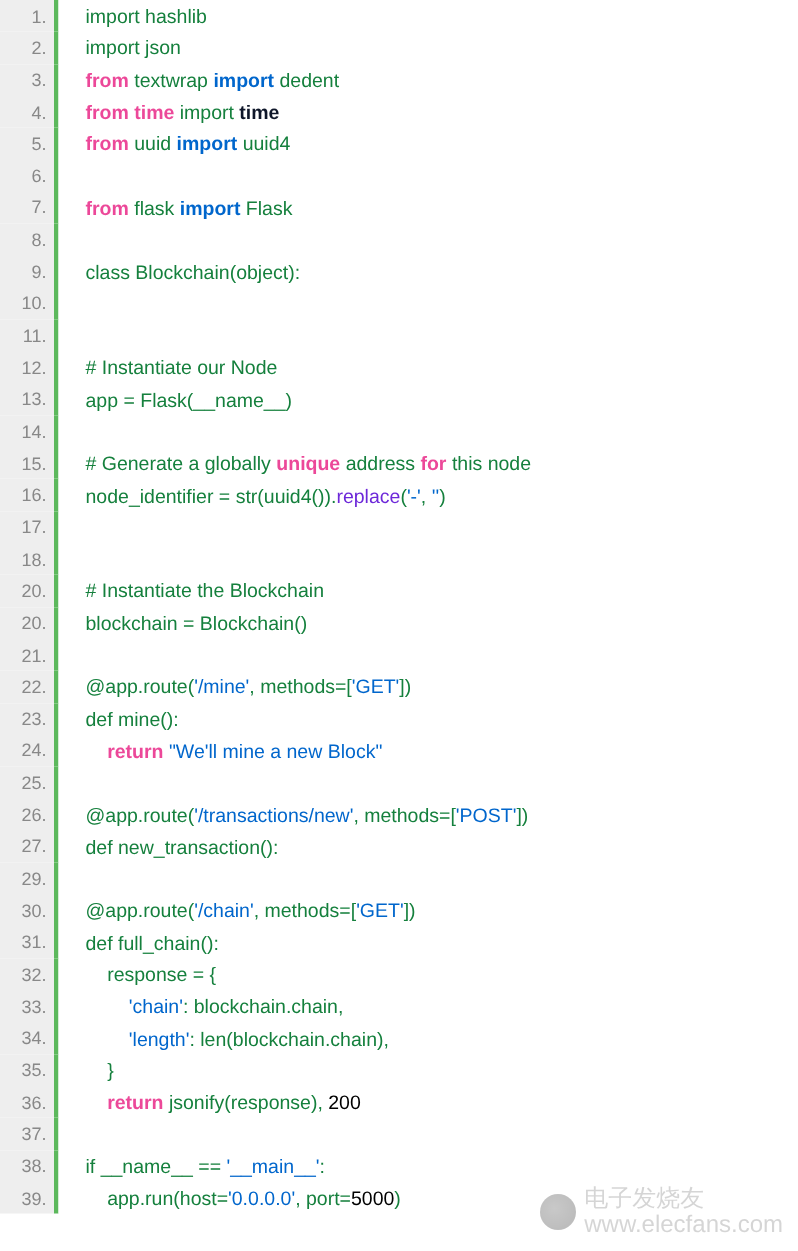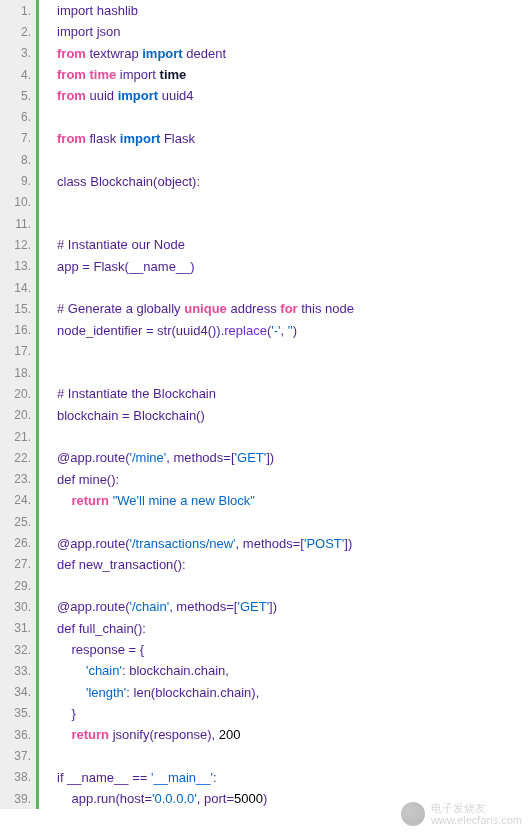--- a/index.html
+++ b/index.html
@@ -49,34 +49,34 @@
   }
   .code-content {
     padding-left: 12px;
     white-space: pre;
     color: #333333;
     font-family: Arial, Helvetica, sans-serif;
   }
   .kw  { color: #ec4899; font-weight: bold; }
   .kw2 { color: #0066cc; font-weight: bold; }
   .kw3 { color: #0f172a; font-weight: bold; text-align: right; }
-  .plain { color: #4c1d95; }
+  .plain { color: #15803d; }
   .str  { color: #0066cc; }
   .str2 { color: #0066cc; }
   .num  { color: #000000; }
   .fn   { color: #6d28d9; }
   .watermark {
     position: absolute;
     right: 10px;
     bottom: 8px;
     opacity: 0.35;
     display: flex;
     align-items: center;
     gap: 6px;
-    font-size: 11px;
+    font-size: 16px;
     color: #888888;
     font-family: Arial, sans-serif;
     pointer-events: none;
   }
   .watermark-logo {
     width: 24px;
     height: 24px;
     border-radius: 50%;
     background: radial-gradient(circle at 40% 40%, #666 0%, #444 70%);
     display:inline-block;

